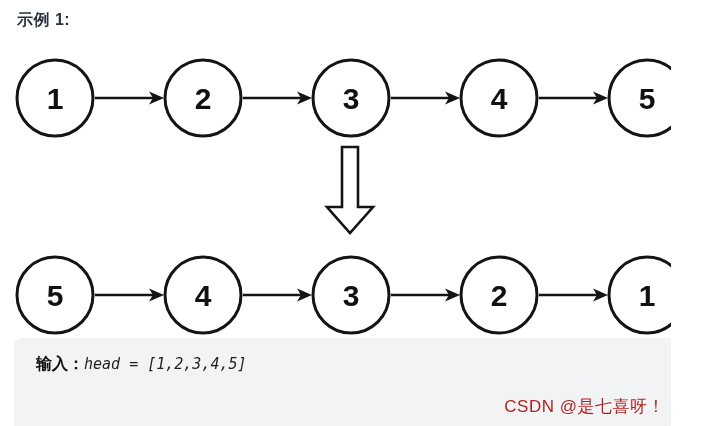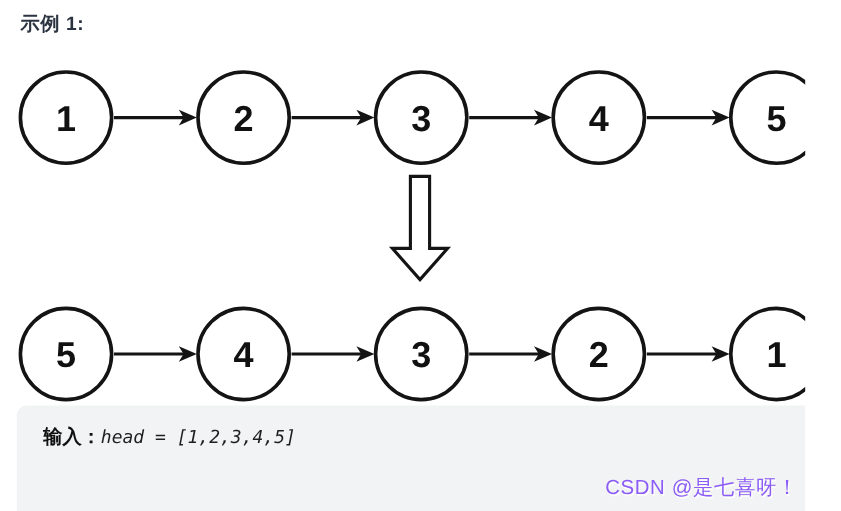--- a/index.html
+++ b/index.html
@@ -55,21 +55,21 @@
     font-family: "DejaVu Sans Mono", monospace;
     font-size: 15px;
     color: #1f1f1f;
     font-style: italic;
   }
   .watermark {
     position: absolute;
     right: 6px;
     bottom: 8px;
     font-size: 17px;
-    color: #8b5cf6;
+    color: #b91c1c;
     text-shadow: 1px 1px 0 #ffffff;
     letter-spacing: 0.5px;
   }
 </style>
 </head>
 <body>
 
 <div class="page">
 
   <div class="title">示例 1:</div>

